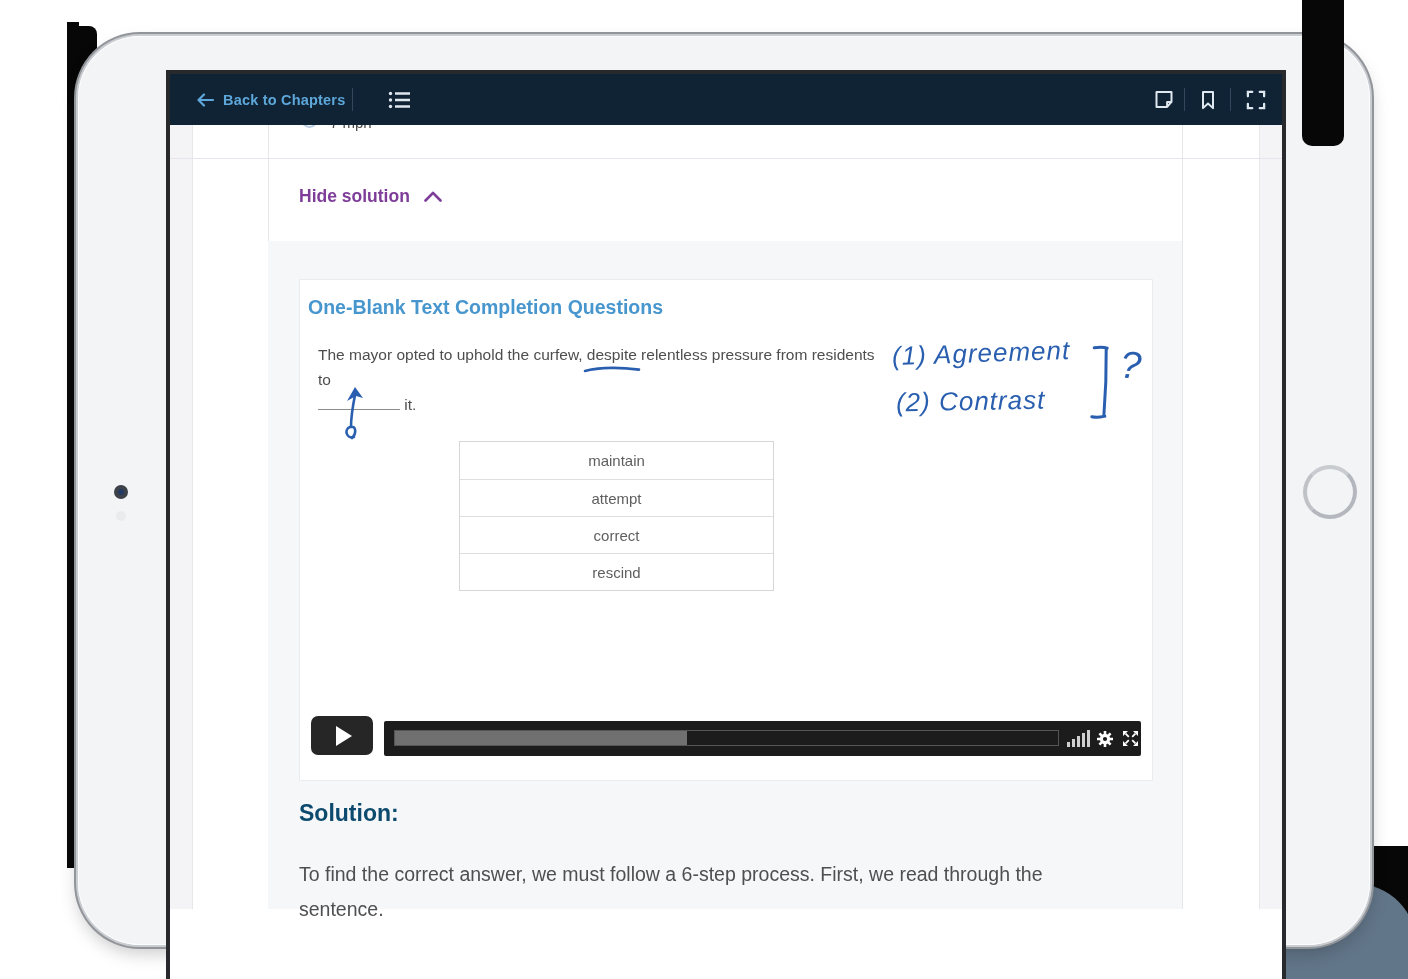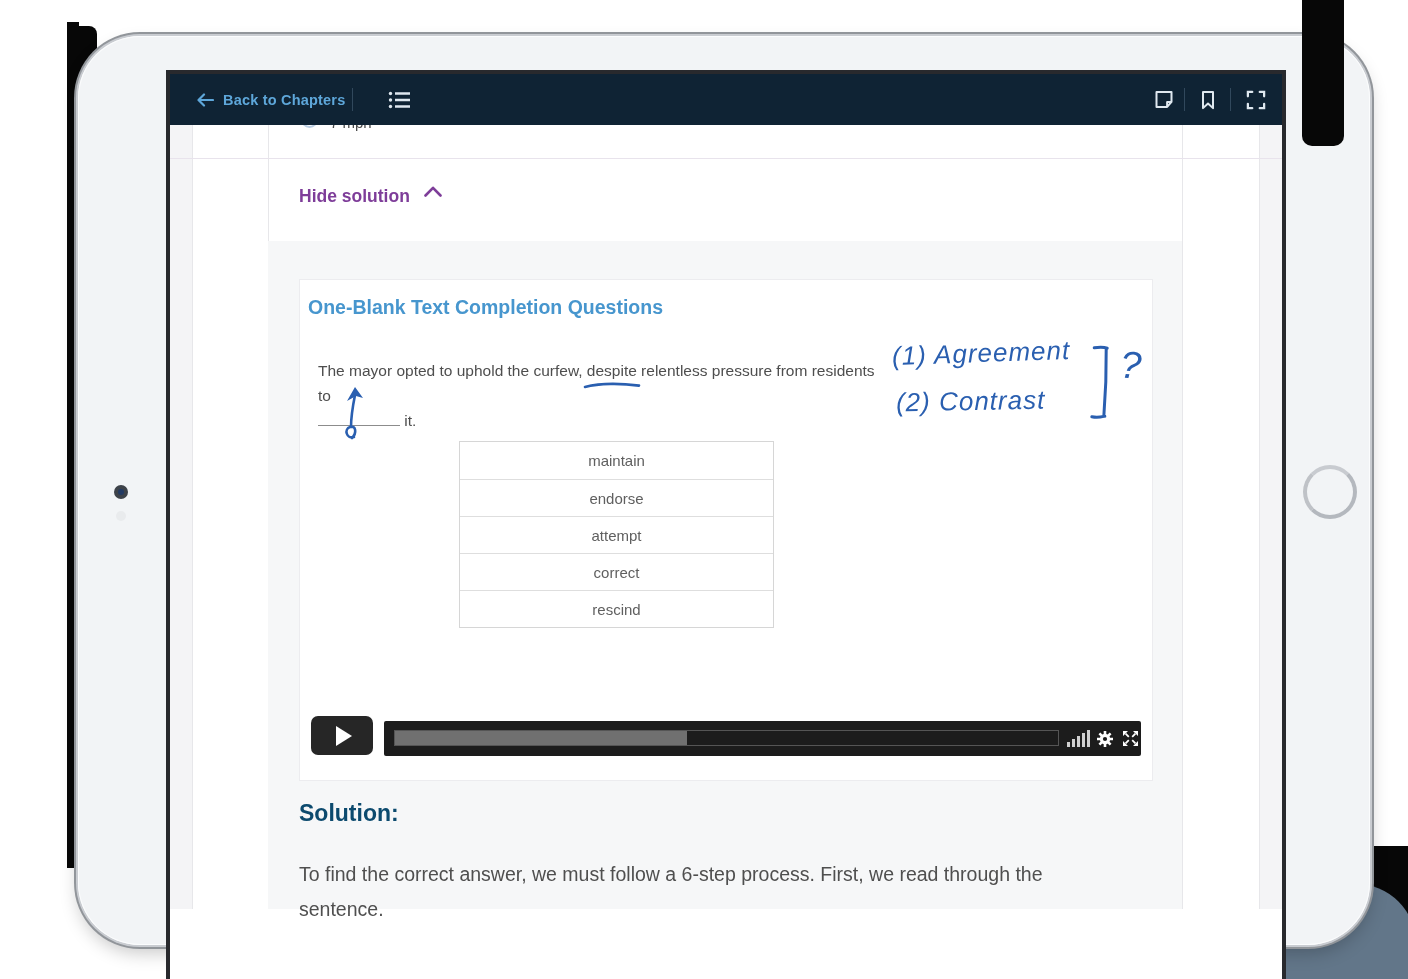--- a/index.html
+++ b/index.html
@@ -48,32 +48,32 @@
   .nav-div { position:absolute; top:14px; width:1px; height:23px; background:#31485c; }
   .nav-icon { position:absolute; top:0; height:51px; display:flex; align-items:center; cursor:pointer; }
 
   
   .radio-sliver-circle { left:131px; top:37px; width:17px; height:17px; border-radius:50%;
                          border:2px solid #b9cde3; background:#fff; }
   .radio-sliver-label { left:160px; top:40px; font-size:15px; color:#4a4a4a; }
 
   .hdiv { left:0; top:84px; width:1112px; height:1px; background:#e8e3ec; }
 
-  .hide-solution { left:129px; top:112px; display:flex; align-items:flex-start; gap:14px;
+  .hide-solution { left:129px; top:112px; display:flex; align-items:center; gap:14px;
                    color:#7e3d99; font-size:17.5px; font-weight:bold; cursor:pointer; }
 
   .gray-section { left:98px; top:167px; width:914px; height:668px; background:#f6f7f8; }
 
   
   .qcard { left:129px; top:205px; width:854px; height:502px; background:#ffffff;
            border:1px solid #ececef; }
   .qcard-title { position:absolute; left:8px; top:16px; font-size:19.5px; color:#4796ce;font-weight:bold; }
   .qtext { position:absolute; left:18px; top:62px; width:560px; font-size:15.5px;
            color:#4e4e4e; line-height:25px; }
-  .word { position:relative; display:inline-block;margin-top:16px; }
+  .word { position:relative; display:inline-block; }
   .word svg { position:absolute; left:-4px; bottom:-7px; }
   .blank { display:inline-block; width:82px; border-bottom:1.5px solid #8c8c8c; height:14px; }
 
   .hand { color:#2a5fb0; font-style:italic; font-size:26px; letter-spacing:1px; white-space:nowrap; }
   .hand-note1 { left:592px; top:58px;  transform:rotate(-2deg); }
   .hand-note2 { left:596px; top:106px; transform:rotate(-1deg); }
   .hand-bracket { left:790px; top:64px; transform:rotate(2deg); }
   .hand-qmark { left:820px; top:64px; font-size:38px; font-style:italic; color:#2a5fb0; transform:rotate(4deg); }
   .hand-arrow { left:36px; top:105px; }
 
@@ -192,21 +192,20 @@
         <path d="M3 4 C 9 3, 13 3, 16 4 M15 4 C 16 26, 16 50, 15 72 M3 73 C 9 74, 12 73, 16 72" stroke="#2a5fb0" stroke-width="3" fill="none" stroke-linecap="round"></path>
       </svg>
       <div class="abs hand-qmark">?</div>
       <svg class="abs hand-arrow" width="38" height="58" viewBox="0 0 38 58">
         <path d="M18 52 C 10 54, 8 44, 14 42 C 20 40, 21 48, 16 53 M15 42 C 15 32, 17 20, 19 10" stroke="#2a5fb0" stroke-width="2.6" fill="none" stroke-linecap="round"></path>
         <path d="M19 2 L11 16 L20 11 L27 13 Z" fill="#2a5fb0"></path>
       </svg>
 
       <div class="opts">
         <div class="opt-row">maintain</div>
-        <div class="opt-row">endorse</div>
         <div class="opt-row">attempt</div>
         <div class="opt-row">correct</div>
         <div class="opt-row">rescind</div>
       </div>
 
       <div class="play-btn">
         <div class="play-tri"></div>
       </div>
       <div class="vbar">
         <div class="vtrack">

